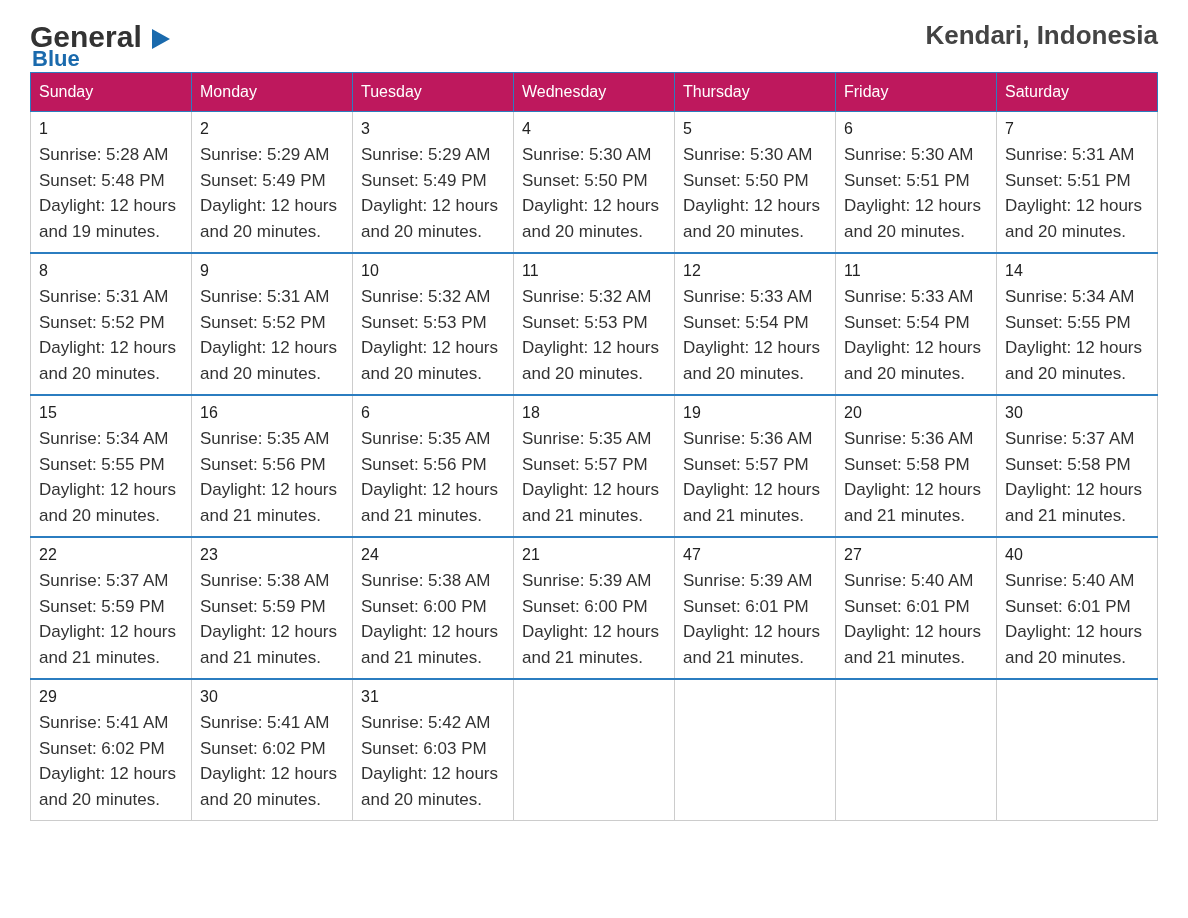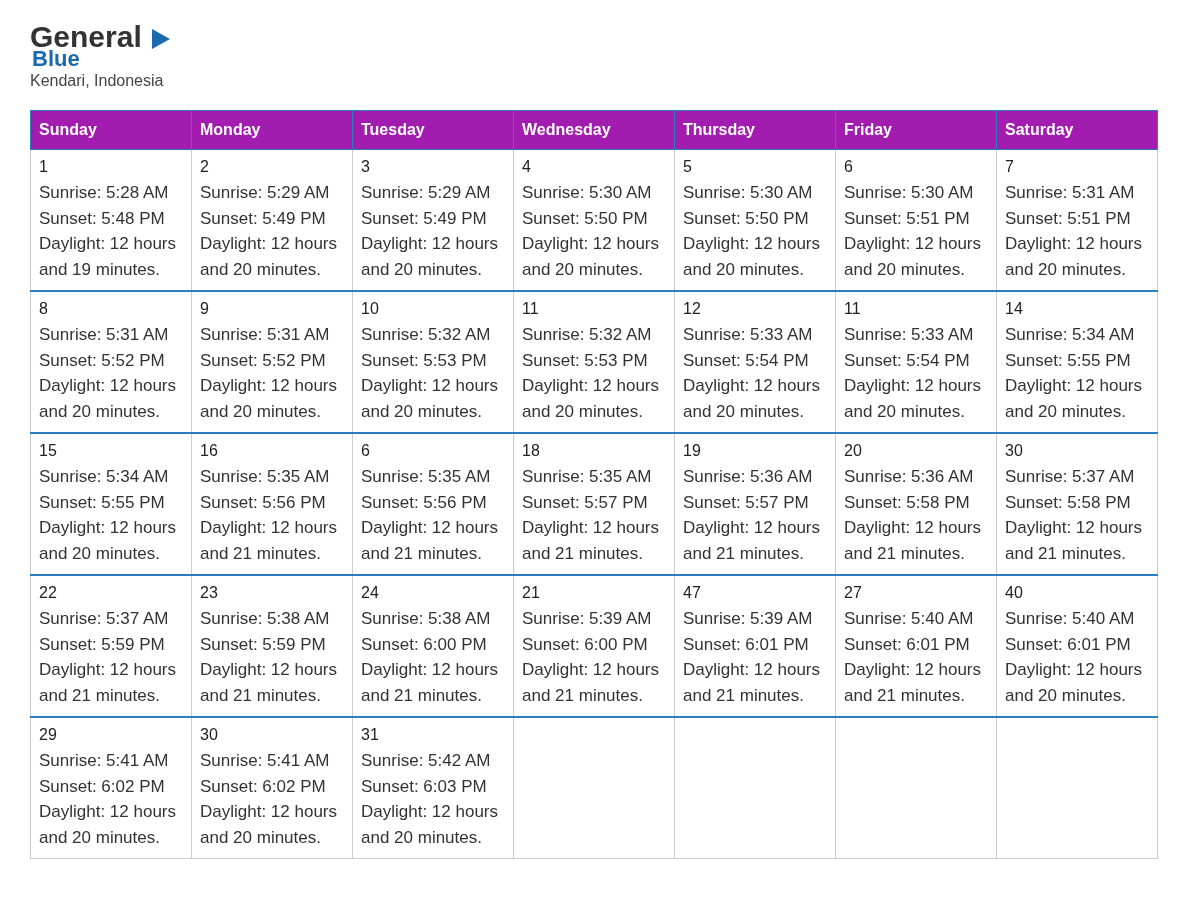--- a/index.html
+++ b/index.html
@@ -7,52 +7,51 @@
       font-family: Arial, sans-serif;
       background: #fff;
       width: 1188px;
       min-height: 918px;
       padding: 20px 30px;
     }
     .header {
       display: flex;
       justify-content: space-between;
       align-items: flex-start;
-      margin-bottom: 20px;
-      flex-direction: column;
     }
     .logo {
       display: flex;
       flex-direction: column;
       align-items: flex-start;
     }
     .title-section {
       text-align: right;
     }
     .month-title {
       font-size: 52px;
       font-weight: normal;
       color: #1a1a1a;
       line-height: 1.1;
     }
     .location {
-      font-size: 16px;
+      font-size: 26px;
       color: #444;
+      font-weight: bold;
     }
     table {
       width: 100%;
       border-collapse: collapse;
       table-layout: fixed;
     }
     th {
-      background-color: #a21caf;
+      background-color: #be185d;
       color: #fff;
       padding: 10px 8px;
       font-size: 16px;
-      font-weight: bold;
+      font-weight: normal;
       text-align: left;
       border: 1px solid #2b7dc0;
     }
     td {
       vertical-align: top;
       padding: 8px;
       border: 1px solid #ccc;
       font-size: 13px;
       color: #333;
       height: 130px;

